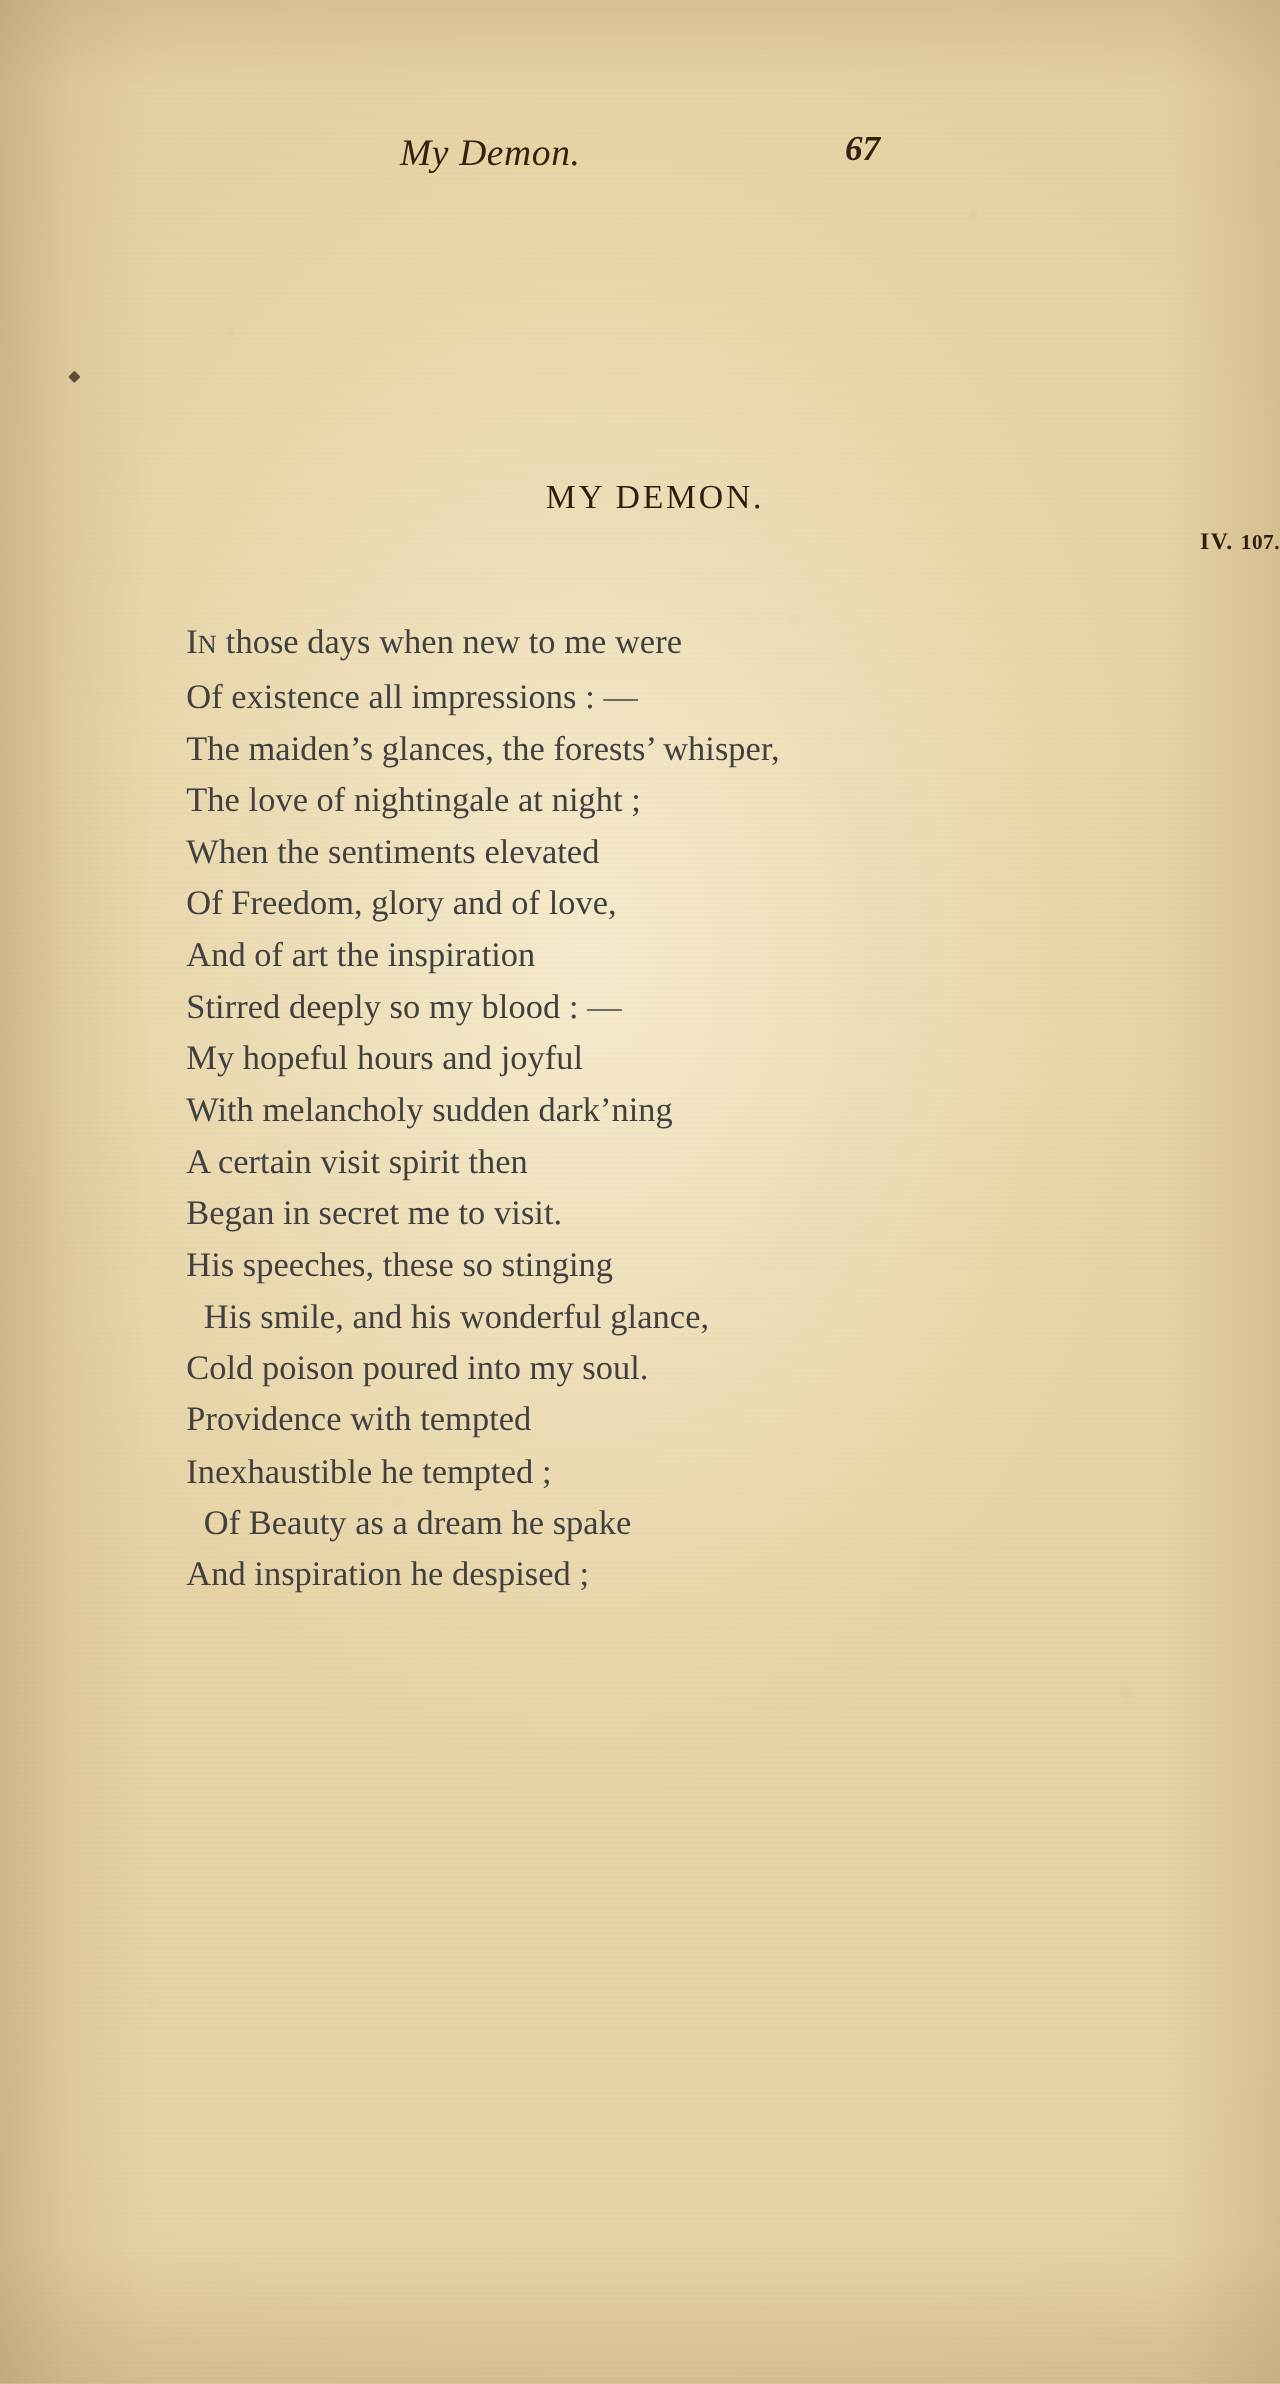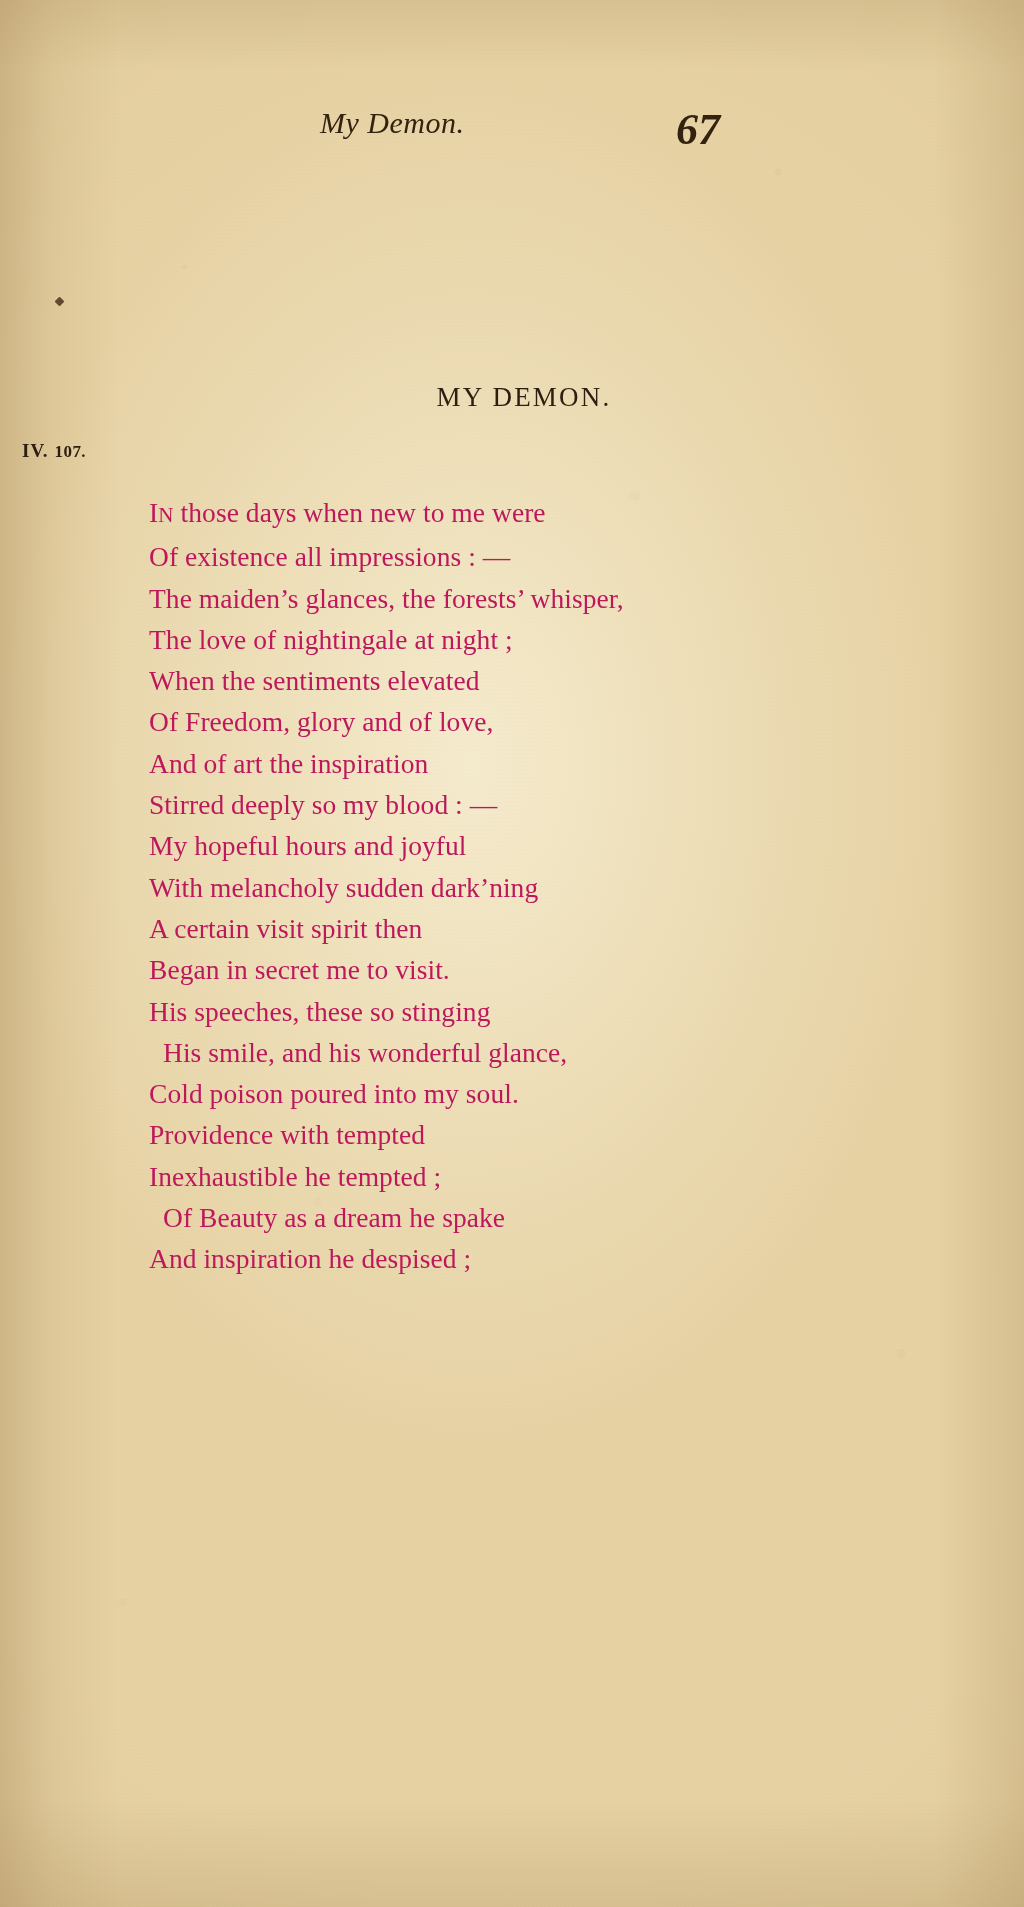--- a/index.html
+++ b/index.html
@@ -101,21 +101,21 @@
     font-size: 30px;
     letter-spacing: 0.5px;
     color: #33220f;
     white-space: nowrap;
   }
   .folio {
     position: absolute;
     left: 676px;
     top: -2px;
     font-style: italic;
-    font-size: 44px;
+    font-size: 28px;
     font-weight: 700;
     color: #33220f;
     letter-spacing: 0px;
   }
 
   
   .margin-speck {
     position: absolute;
     left: 56px;
     top: 298px;
@@ -136,24 +136,24 @@
     text-align: center;
     font-size: 27px;
     letter-spacing: 2.2px;
     color: #2d1f10;
     padding-left: 24px;
     box-sizing: border-box;
   }
 
   .poem-subtitle {
     position: absolute;
-    top: 440px;
+    top: 423px;
     left: 0;
     width: 1024px;
-    text-align: left;
+    text-align: right;
     font-size: 19px;
     font-weight: 700;
     letter-spacing: 1.1px;
     color: #2d1f10;
     padding-left: 22px;
     box-sizing: border-box;
   }
   .poem-subtitle .num {
     font-weight: 700;
     font-size: 17px;
@@ -162,21 +162,21 @@
 
   .verse {
     position: absolute;
     top: 492px;
     left: 149px;
     width: 760px;
   }
   .verse-line {
     font-size: 27.5px;
     line-height: 41.3px;
-    color: #be185d;
+    color: #404040;
     white-space: pre;
     letter-spacing: 0.05px;
   }
   .verse-line.indent {
     padding-left: 14px;
   }
   .smallcap {
     font-size: 21px;
     letter-spacing: 0.3px;
   }

